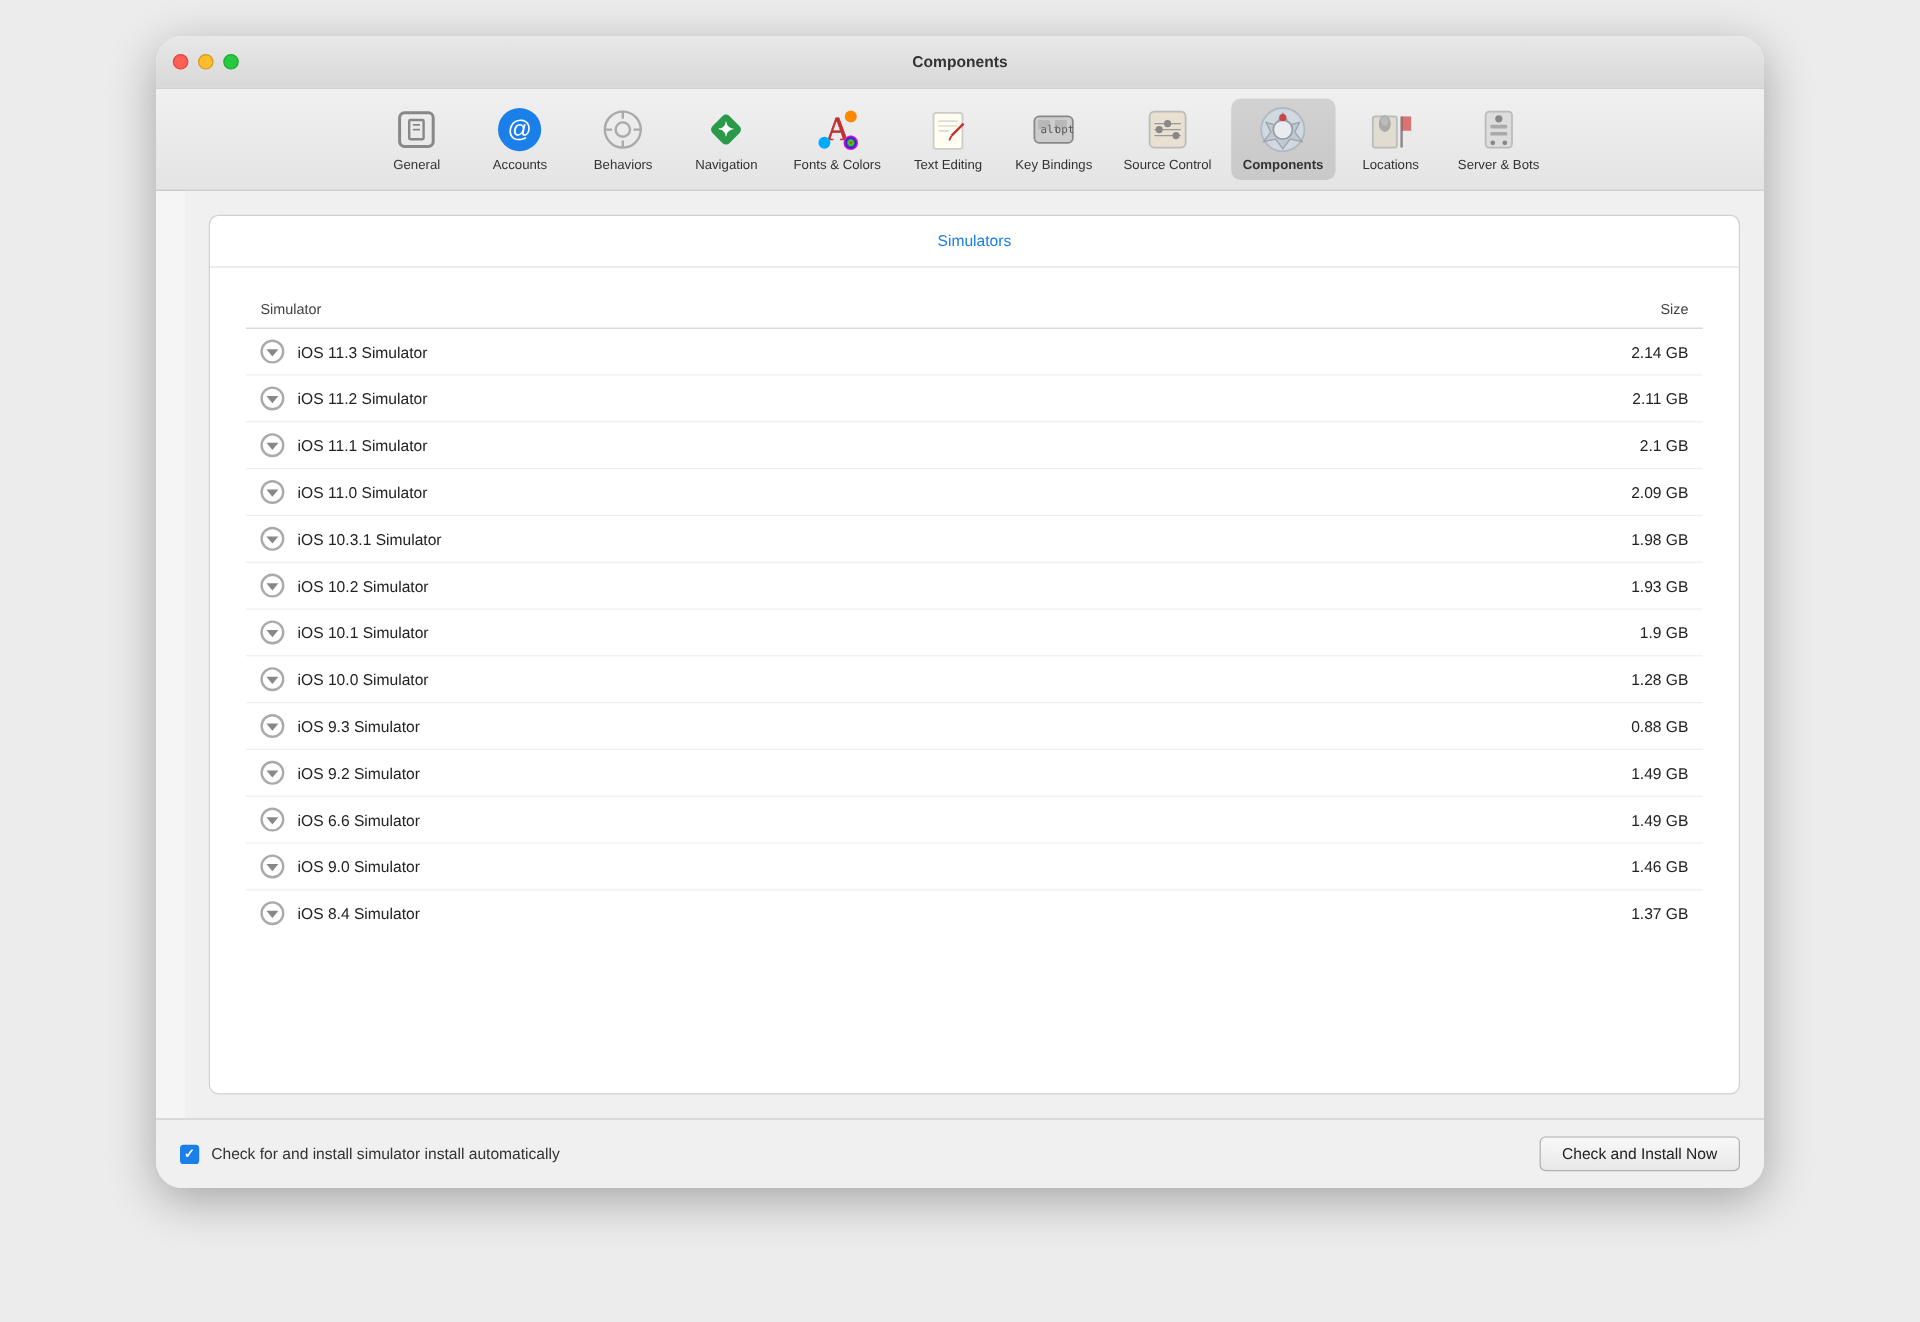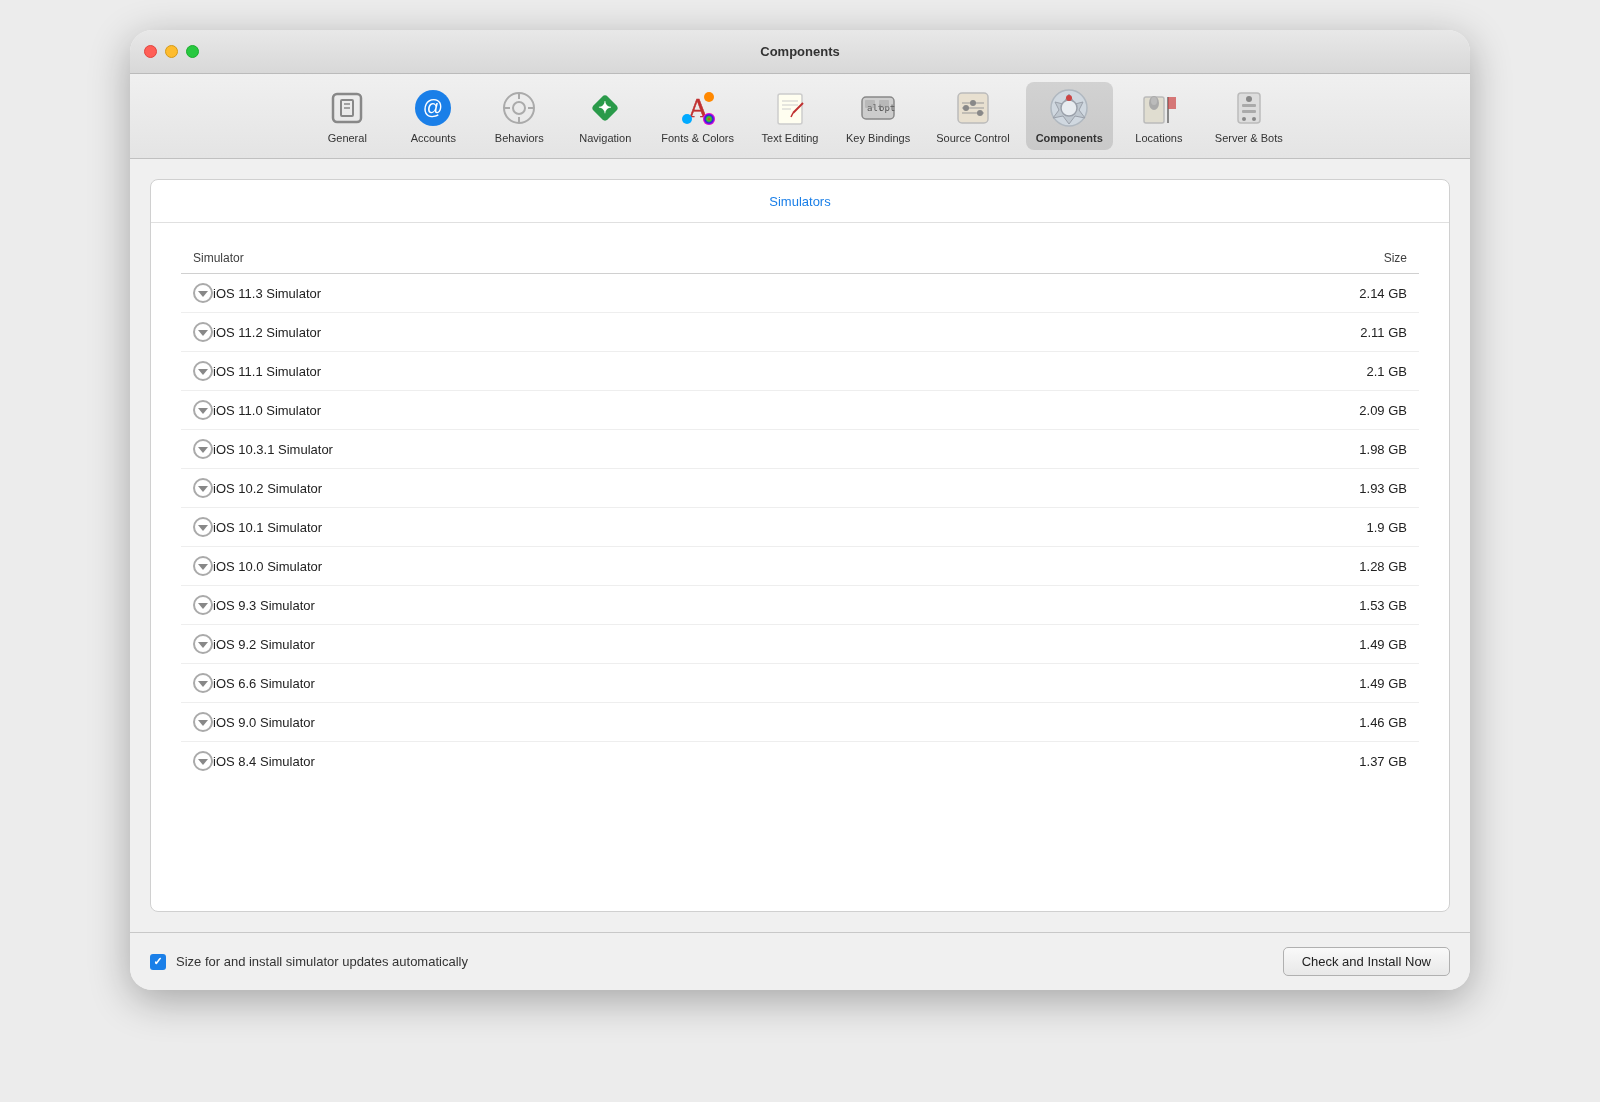--- a/index.html
+++ b/index.html
@@ -97,20 +97,21 @@
     }
 
     
     .main-content {
       flex: 1;
       background: #f0f0f0;
       padding: 20px;
       display: flex;
       flex-direction: column;
       gap: 0;
+      margin-left: 24px;
     }
 
     .panel {
       background: white;
       border-radius: 8px;
       border: 1px solid #d0d0d0;
       flex: 1;
       display: flex;
       flex-direction: column;
       overflow: hidden;
@@ -152,21 +153,21 @@
       align-items: center;
       padding: 9px 12px;
       border-bottom: 1px solid #eeeeee;
     }
     .table-row:last-child {
       border-bottom: none;
     }
     .row-left {
       display: flex;
       align-items: center;
-      gap: 0;
+      gap: 11px;
     }
     .download-icon {
       width: 20px;
       height: 20px;
       border: 2px solid #aaa;
       border-radius: 50%;
       display: flex;
       align-items: center;
       justify-content: center;
       flex-shrink: 0;
@@ -474,21 +475,21 @@
       <div class="download-icon"></div>
       <span class="row-name">iOS 10.0 Simulator</span>
     </div>
     <span class="row-size">1.28 GB</span>
   </div>
             <div class="table-row">
     <div class="row-left">
       <div class="download-icon"></div>
       <span class="row-name">iOS 9.3 Simulator</span>
     </div>
-    <span class="row-size">1.53 GB</span>
+    <span class="row-size">0.88 GB</span>
   </div>
             <div class="table-row">
     <div class="row-left">
       <div class="download-icon"></div>
       <span class="row-name">iOS 9.2 Simulator</span>
     </div>
     <span class="row-size">1.49 GB</span>
   </div>
             <div class="table-row">
     <div class="row-left">
@@ -512,17 +513,17 @@
     <span class="row-size">1.37 GB</span>
   </div>
           </div>
       </div>
     </div>
   </div>
 
   <div class="bottom-bar">
     <div class="auto-update-left">
       <div class="checkbox-custom"></div>
-      <span class="auto-update-label">Size for and install simulator updates automatically</span>
+      <span class="auto-update-label">Check for and install simulator install automatically</span>
     </div>
     <button class="check-install-btn">Check and Install Now</button>
   </div>
 </div>
 
 </body></html>

